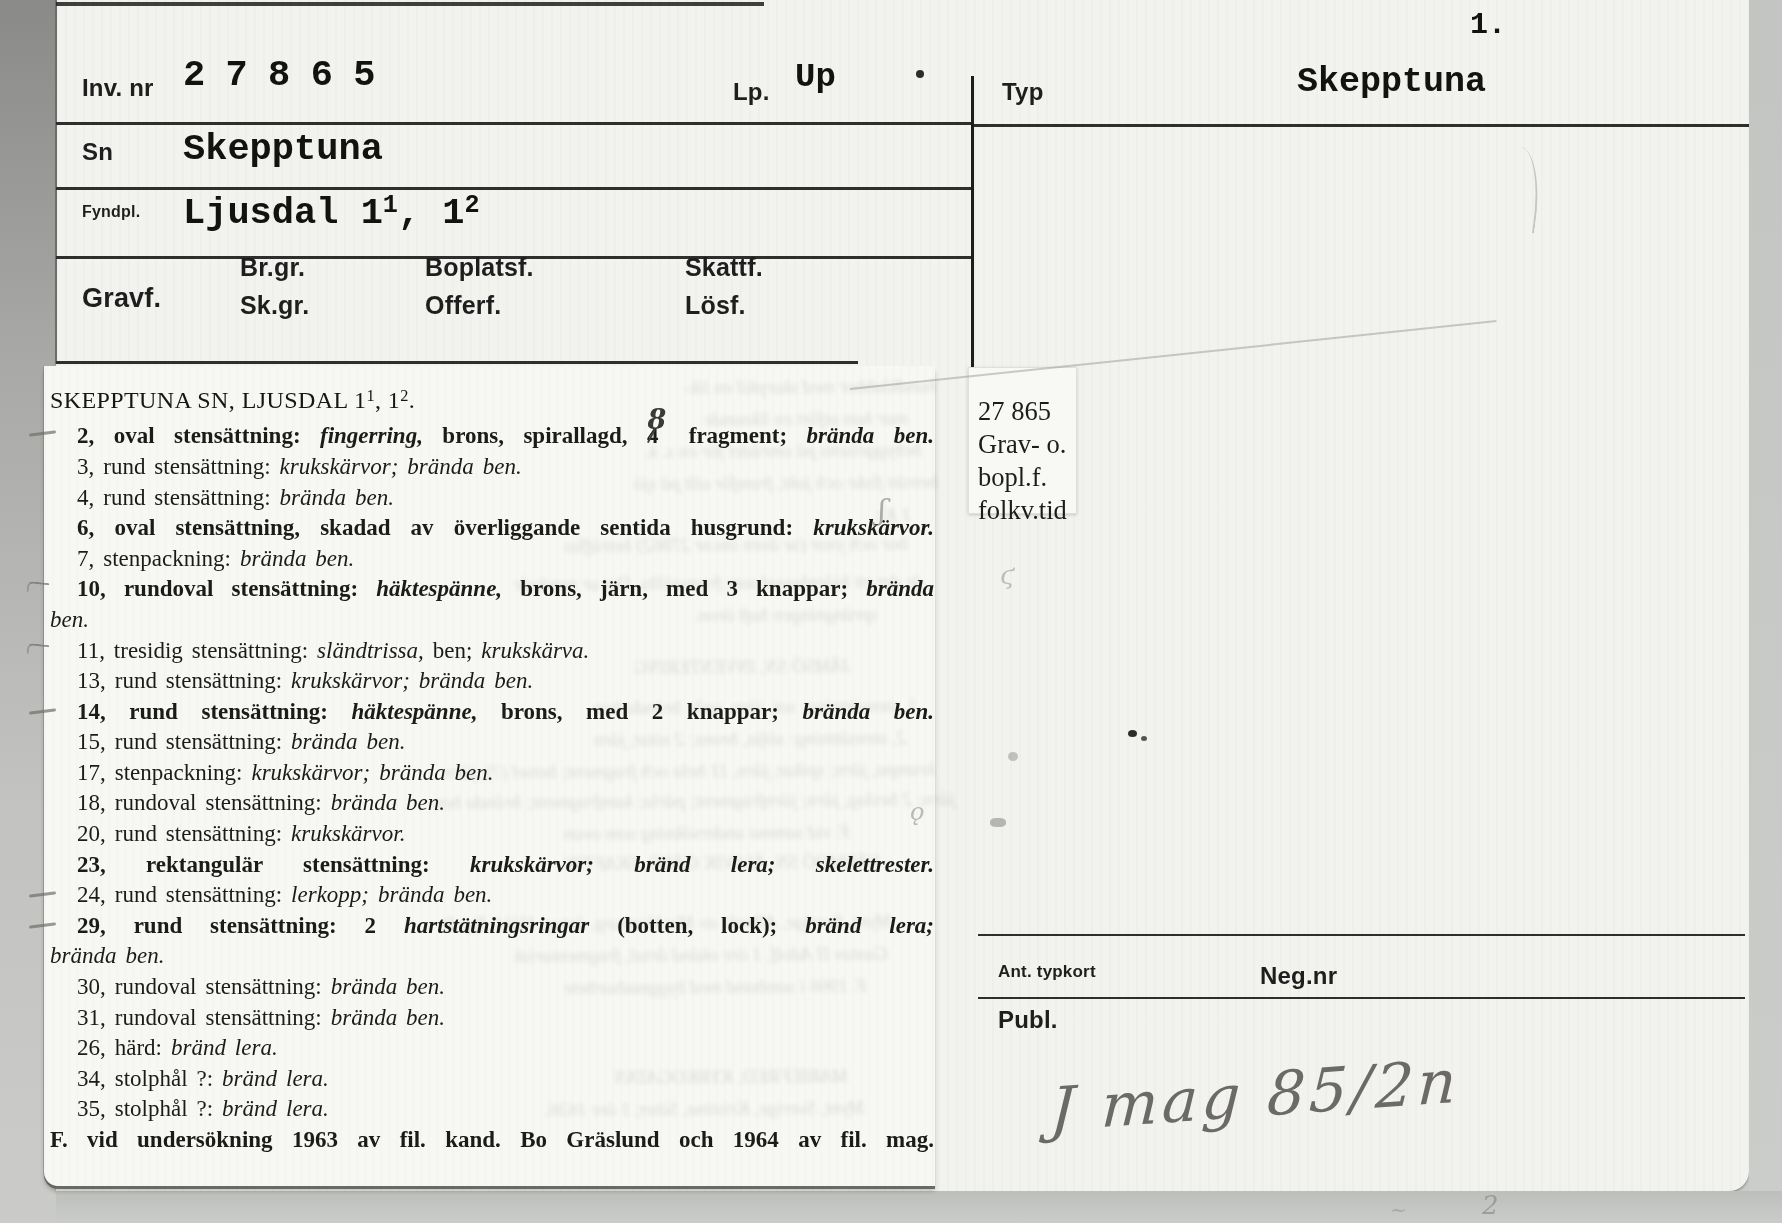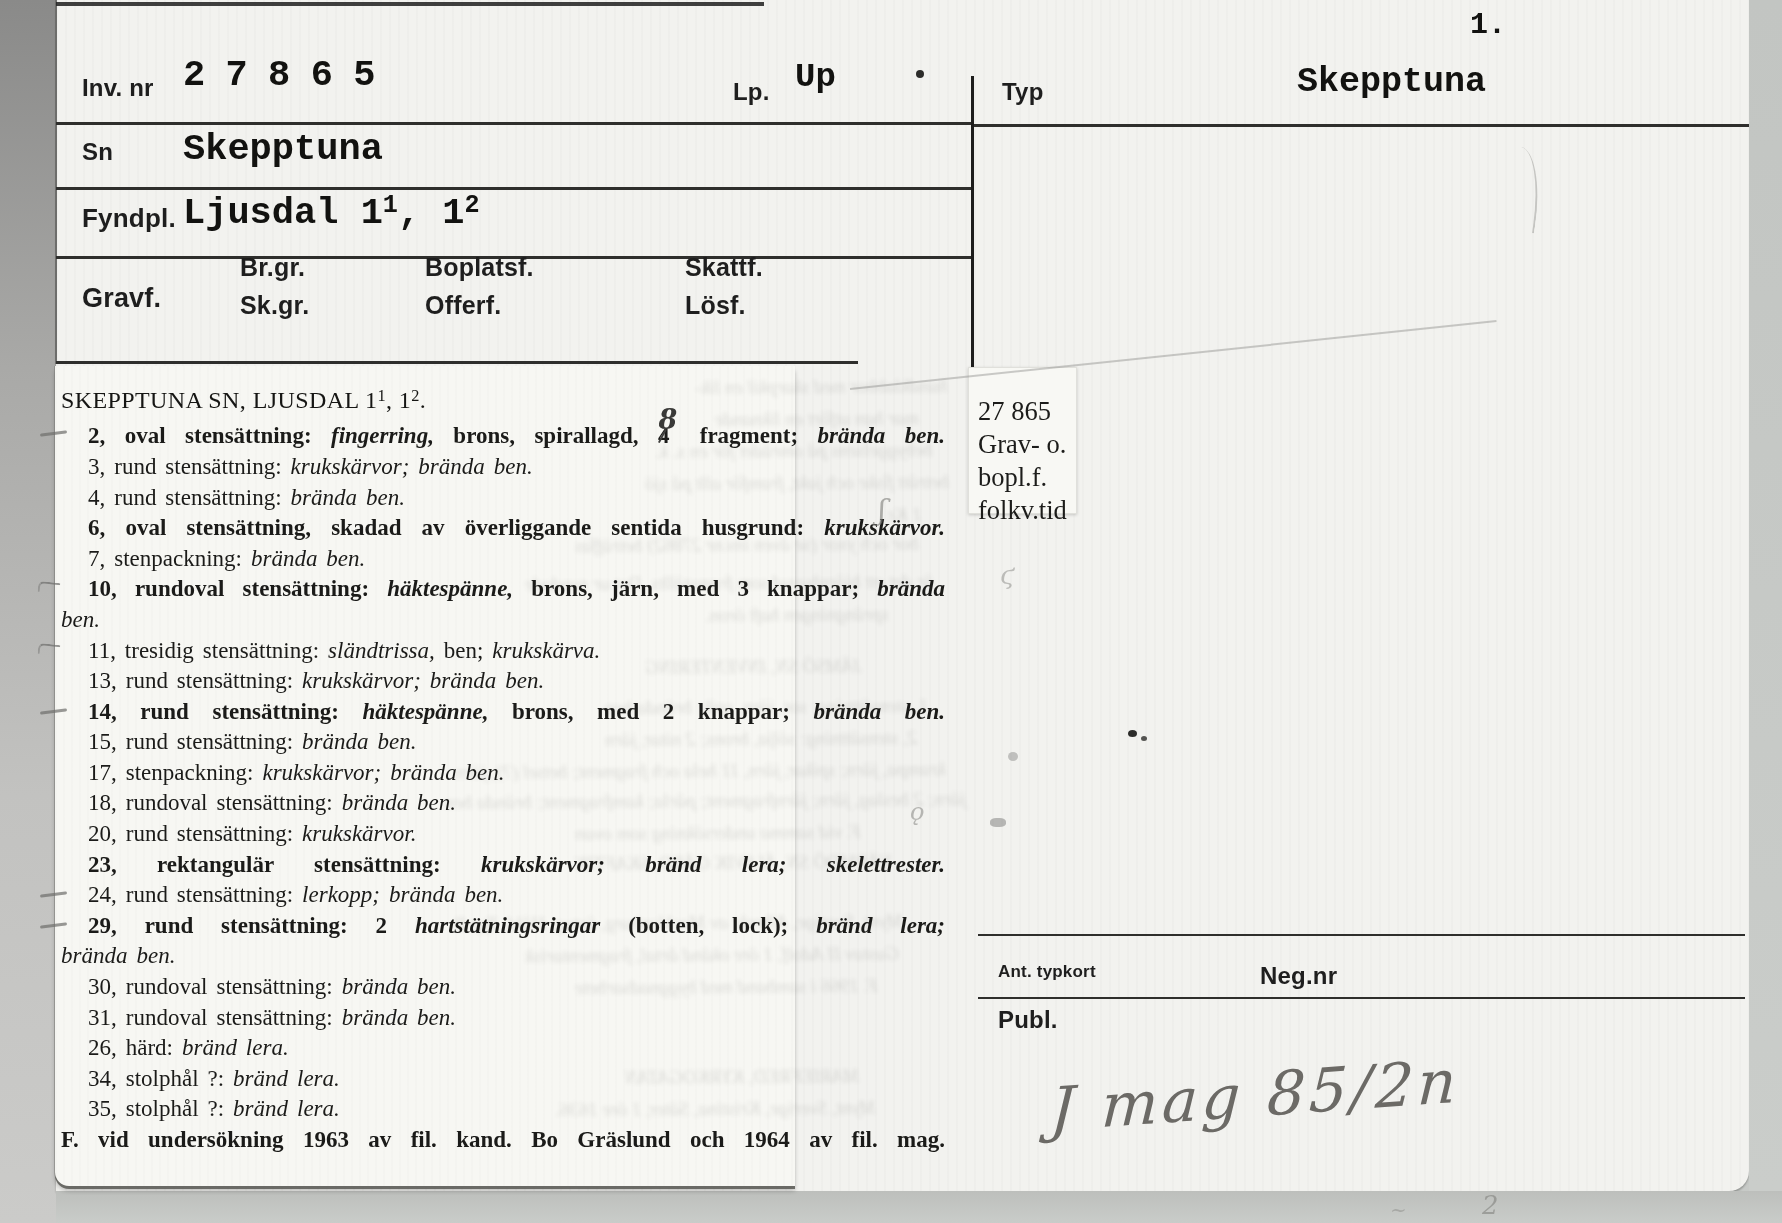--- a/index.html
+++ b/index.html
@@ -24,21 +24,21 @@
     box-shadow:0 2px 2px rgba(0,0,0,.25);}
   .card-left-edge{left:55px;top:0;width:2px;height:364px;background:#6d6d6b;}
   .top-edge{left:56px;top:2px;width:708px;height:4px;background:#242424;opacity:.88;}
   .hline{background:#2e2e2c;height:2.5px;}
   .vline{background:#1d1d1c;width:3px;}
   
   .lbl{color:#1e1e1e;font-weight:bold;letter-spacing:.2px;}
   .typed{font-family:"Liberation Mono","DejaVu Sans Mono",monospace;font-weight:bold;color:#121210;}
   sup.ts{font-size:.68em;vertical-align:.45em;}
   
-  .clip{left:55px;top:366px;width:740px;height:820px;background:#f7f7f3;
+  .clip{left:44px;top:366px;width:891px;height:820px;background:#f7f7f3;
     border-bottom-left-radius:14px;
     background-image:repeating-linear-gradient(90deg,rgba(0,0,0,0.012) 0 2px,transparent 2px 8px);
     box-shadow:0 3px 0 rgba(90,90,86,.85),-1px 0 0 rgba(120,120,116,.5),0 5px 4px rgba(0,0,0,.22);}
   .clip-text{position:absolute;left:6px;top:13px;width:884px;}
   .clip-heading{font-family:"Liberation Serif",serif;font-size:24px;line-height:34px;
     color:#161614;letter-spacing:.4px;margin-bottom:2px;}
   .line{font-family:"Liberation Serif",serif;font-size:23px;line-height:30.6px;
     color:#1b1b19;word-spacing:.14em;position:relative;white-space:nowrap;}
   .line.just{white-space:normal;text-align:justify;text-align-last:justify;font-weight:bold;}
   .line.indent{padding-left:27px;}
@@ -96,21 +96,21 @@
 <div class="abs typed" style="left:1297px;top:62px;font-size:35px;">Skepptuna</div>
 
 <div class="abs hline" style="left:56px;top:122px;width:915px;"></div>
 <div class="abs hline" style="left:974px;top:124px;width:775px;"></div>
 
 <div class="abs lbl" style="left:82px;top:138px;font-size:24px;">Sn</div>
 <div class="abs typed" style="left:183px;top:128px;font-size:37px;">Skepptuna</div>
 
 <div class="abs hline" style="left:56px;top:187px;width:915px;"></div>
 
-<div class="abs lbl" style="left:82px;top:203px;font-size:26px;">Fyndpl.</div>
+<div class="abs lbl" style="left:82px;top:203px;font-size:16px;">Fyndpl.</div>
 <div class="abs typed" style="left:183px;top:191px;font-size:37px;">
   <span>Ljusdal 1</span><sup class="ts">1</sup><span>, 1</span><sup class="ts">2</sup>
 </div>
 
 <div class="abs hline" style="left:56px;top:256px;width:915px;"></div>
 
 <div class="abs lbl" style="left:82px;top:283px;font-size:27px;">Gravf.</div>
 <div class="abs lbl" style="left:240px;top:253px;font-size:25px;">Br.gr.</div>
 <div class="abs lbl" style="left:425px;top:253px;font-size:25px;">Boplatsf.</div>
 <div class="abs lbl" style="left:685px;top:253px;font-size:25px;">Skattf.</div>

